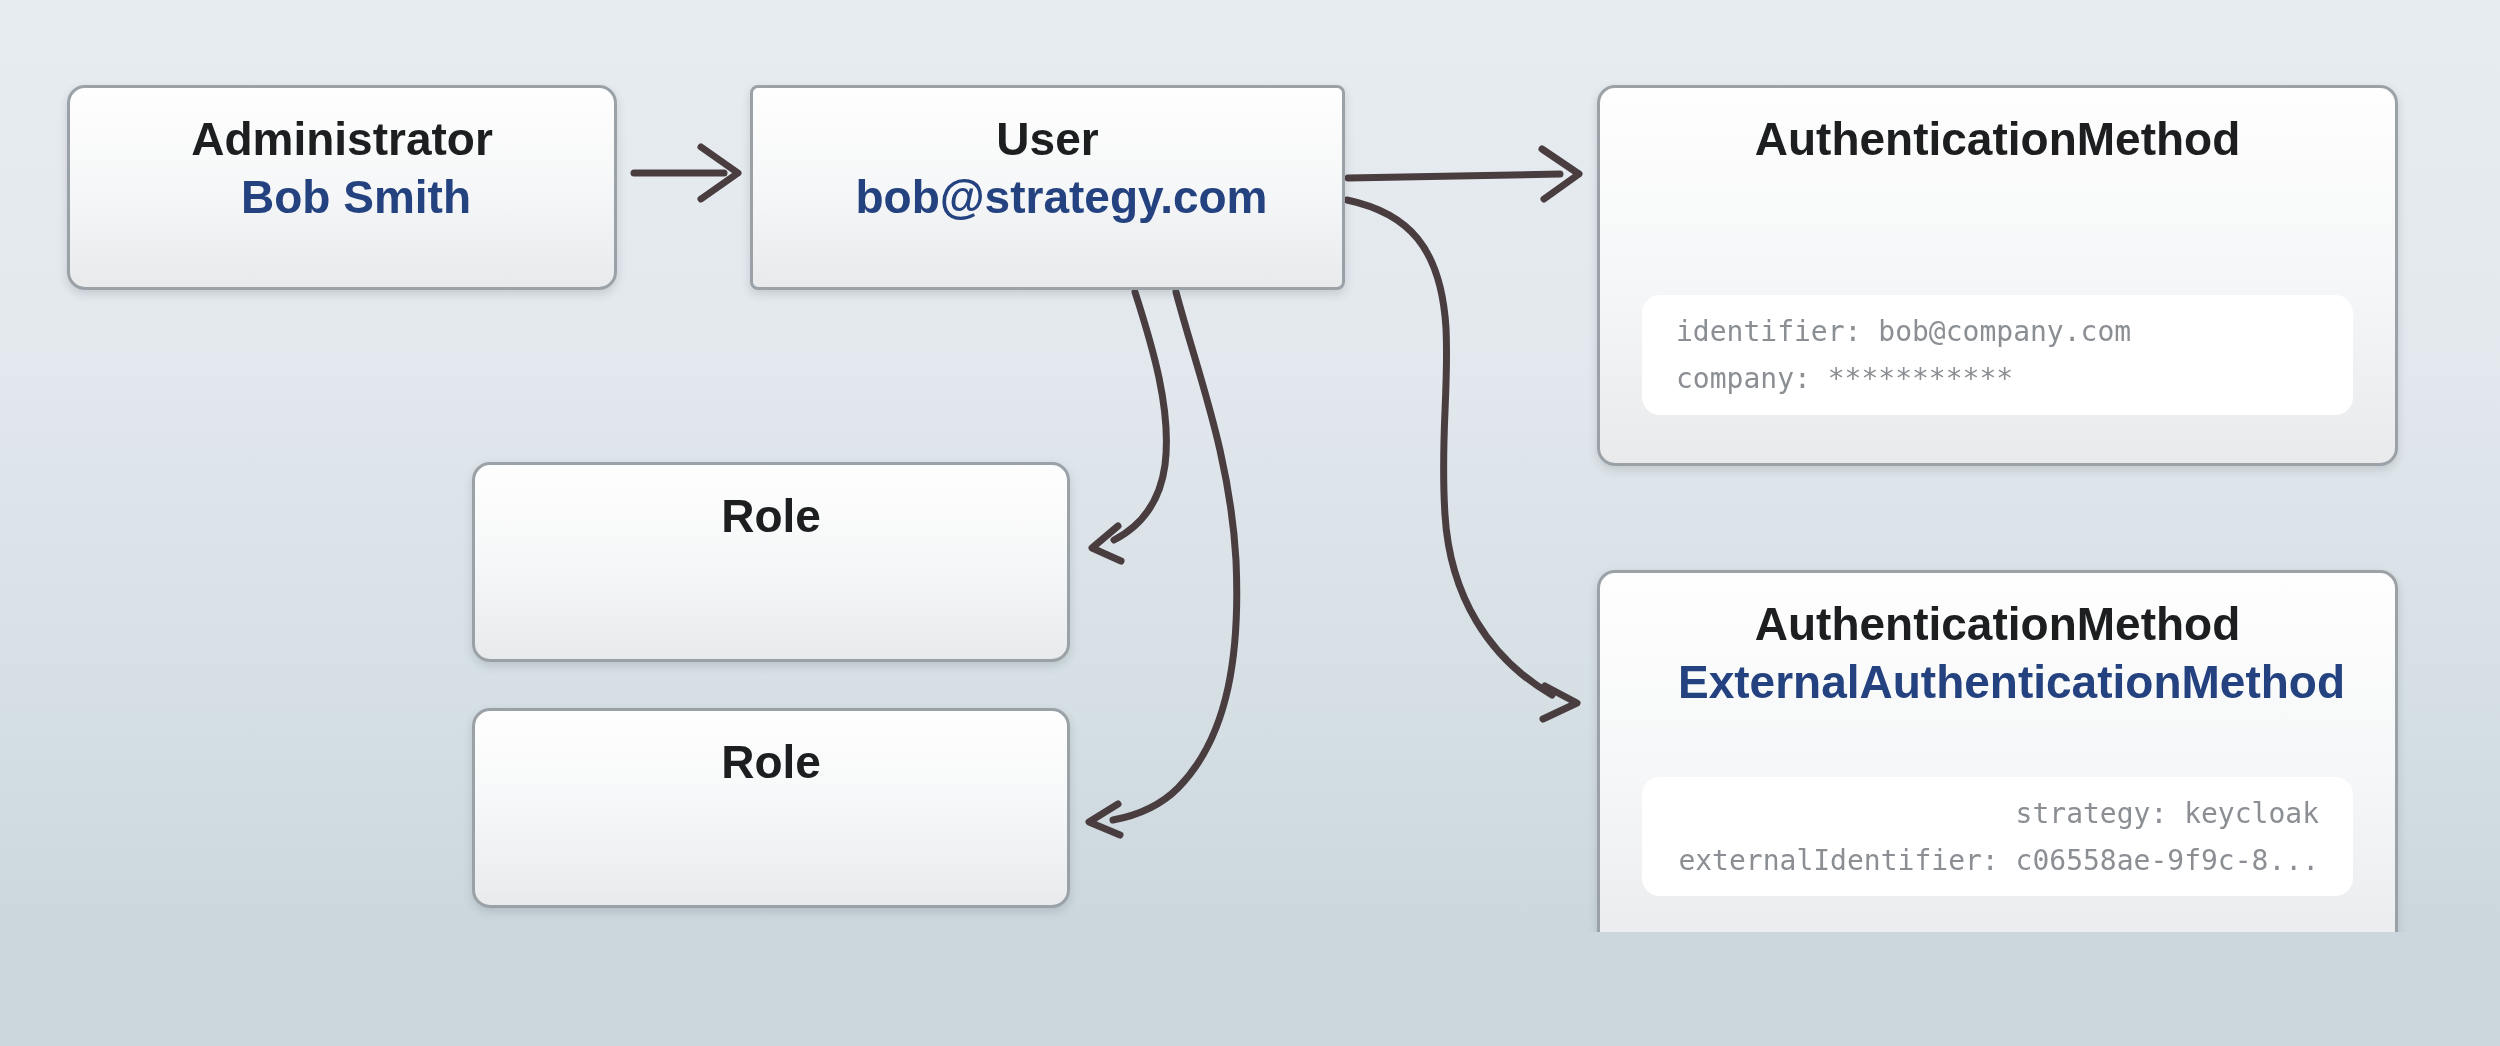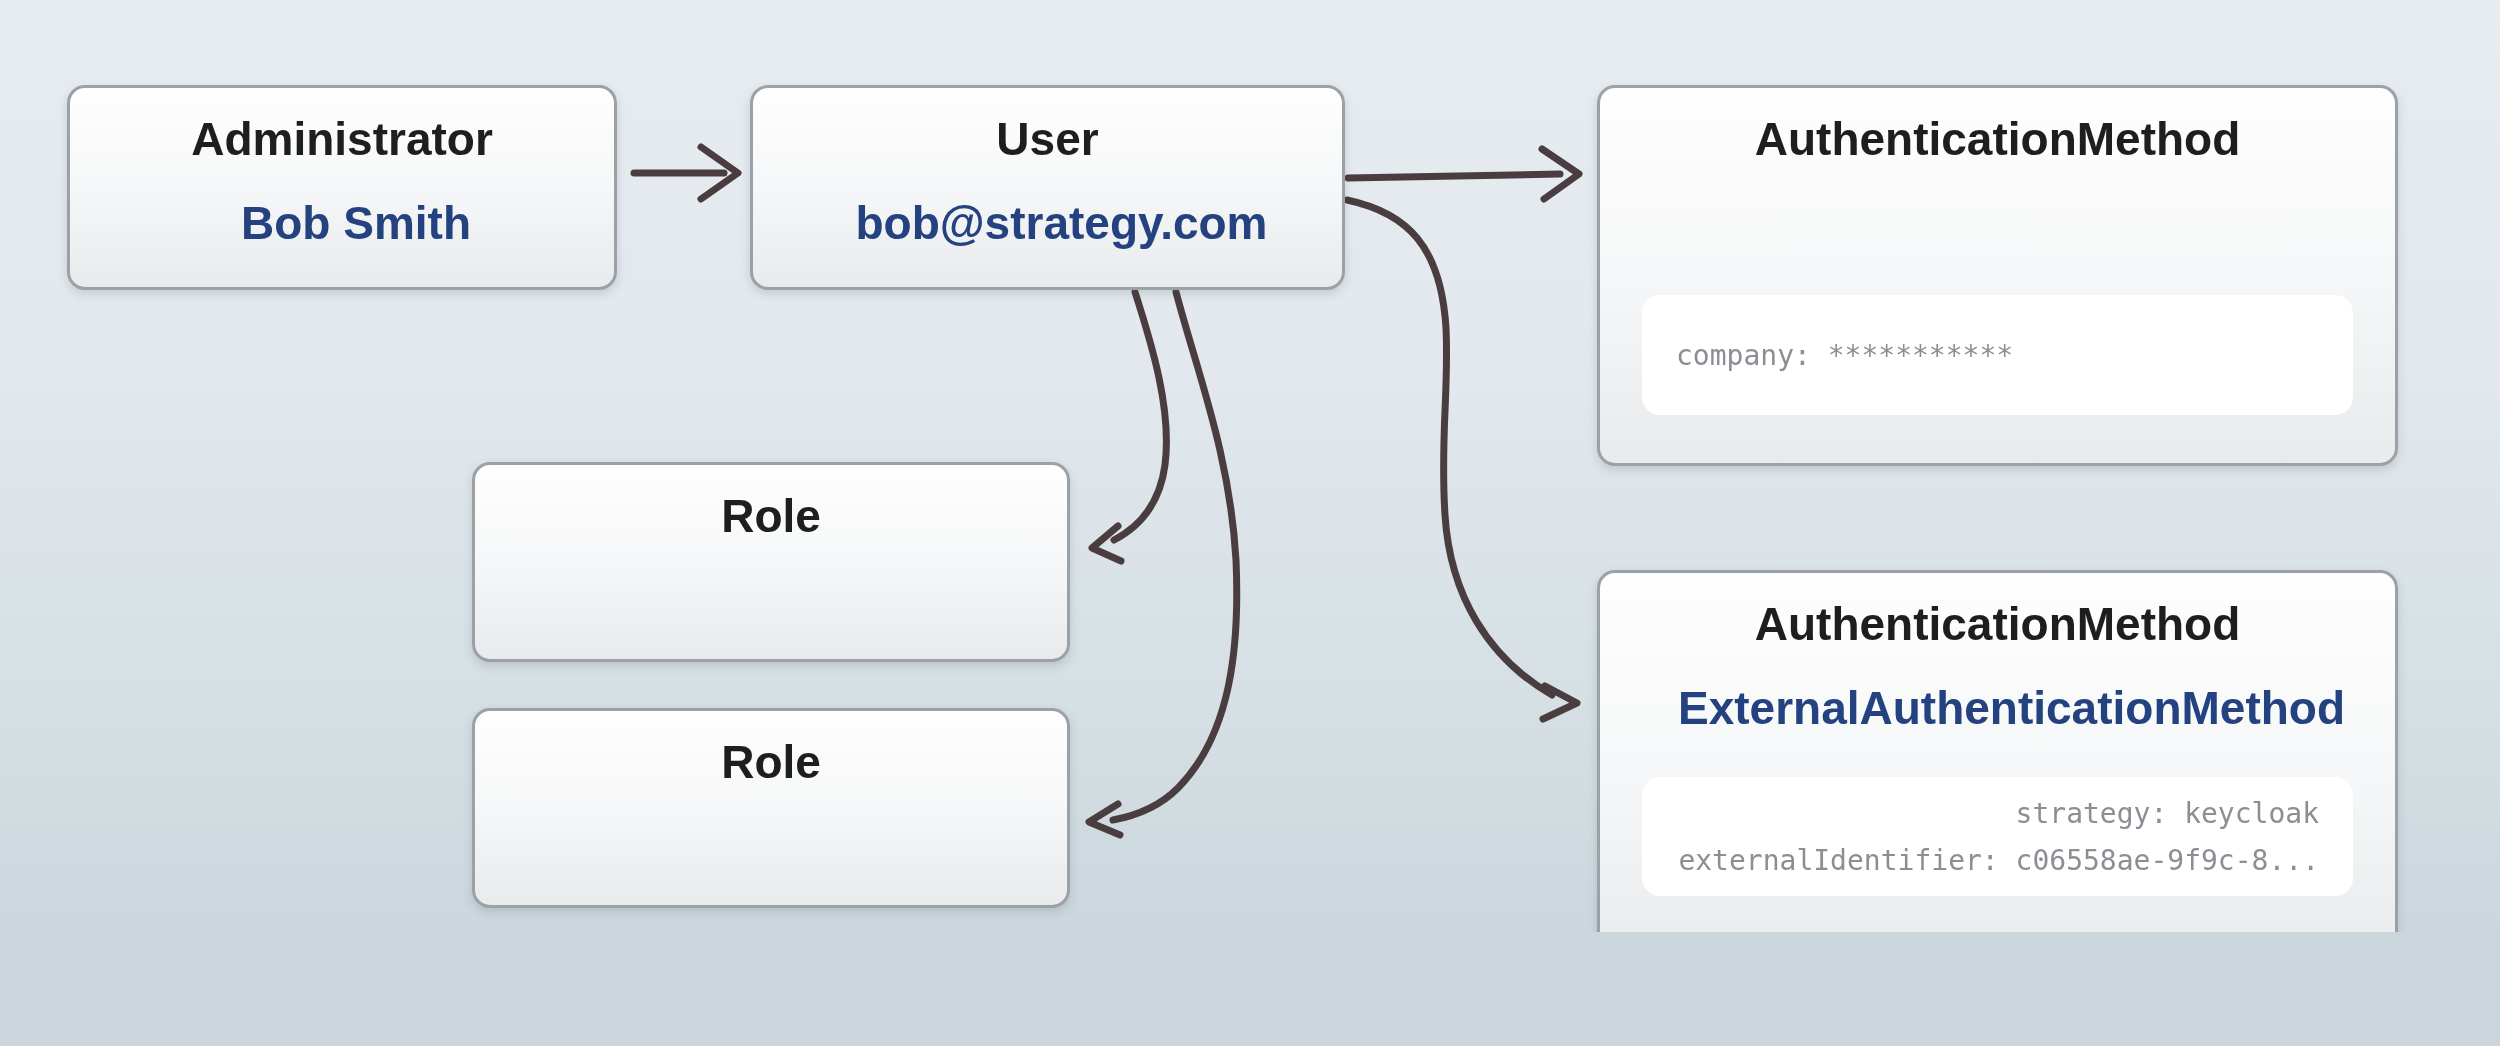--- a/index.html
+++ b/index.html
@@ -11,34 +11,34 @@
   .card{
     position:absolute;border:3px solid #9aa1a7;border-radius:18px;
     background:linear-gradient(180deg,#fefefe 0%,#f6f7f8 50%,#e8eaec 100%);
     box-shadow:0 4px 10px rgba(60,70,80,.18);
     text-align:center;box-sizing:border-box;
   }
   .card .title{
     margin-top:22px;line-height:58px;font-size:46px;font-weight:bold;color:#1d1e20;
   }
   .card .subtitle{
-    margin-top:26px;line-height:58px;font-size:46px;font-weight:bold;color:#24427f;padding-left:28px;
+    line-height:58px;font-size:46px;font-weight:bold;color:#24427f;padding-left:28px;
   }
   .codeblock{
     position:absolute;left:42px;right:42px;background:#ffffff;border-radius:18px;
     display:flex;flex-direction:column;justify-content:center;gap:14px;
     padding:0 34px;text-align:left;box-sizing:border-box;
     font-family:"DejaVu Sans Mono",monospace;font-size:28px;color:#8b8f94;
     white-space:nowrap;overflow:hidden;
   }
   #card-native .codeblock{top:207px;height:120px;}
   #card-external .codeblock{top:204px;height:119px;text-align:right;}
 
   #card-admin   {left:67px;  top:85px;  width:550px;height:205px;}
-  #card-user    {left:750px; top:85px;  width:595px;height:205px;}
+  #card-user    {left:750px; top:85px;  width:595px;height:205px;border-radius:8px;}
   #card-native  {left:1597px;top:85px;  width:801px;height:381px;}
   #card-role1   {left:472px; top:462px; width:598px;height:200px;}
   #card-role2   {left:472px; top:708px; width:598px;height:200px;}
   #card-external{left:1597px;top:570px; width:801px;height:402px;}
 
   .edges{position:absolute;left:0;top:0;width:2500px;height:1046px;pointer-events:none;}
   .edges path,.edges polyline,.edges line{
     fill:none;stroke:#4a3d40;stroke-width:7;stroke-linecap:round;stroke-linejoin:round;
   }
 </style>
@@ -76,20 +76,21 @@
   </div>
 
   <div class="card" id="card-user">
     <div class="title">User</div>
     <div class="subtitle">bob@strategy.com</div>
   </div>
 
   <div class="card" id="card-native">
     <div class="title">AuthenticationMethod</div>
     <div class="codeblock">
+      <div>identifier: bob@company.com</div>
       <div>company: ***********</div>
     </div>
   </div>
 
   <div class="card" id="card-role1">
     <div class="title">Role</div>
   </div>
 
   <div class="card" id="card-role2">
     <div class="title">Role</div>

